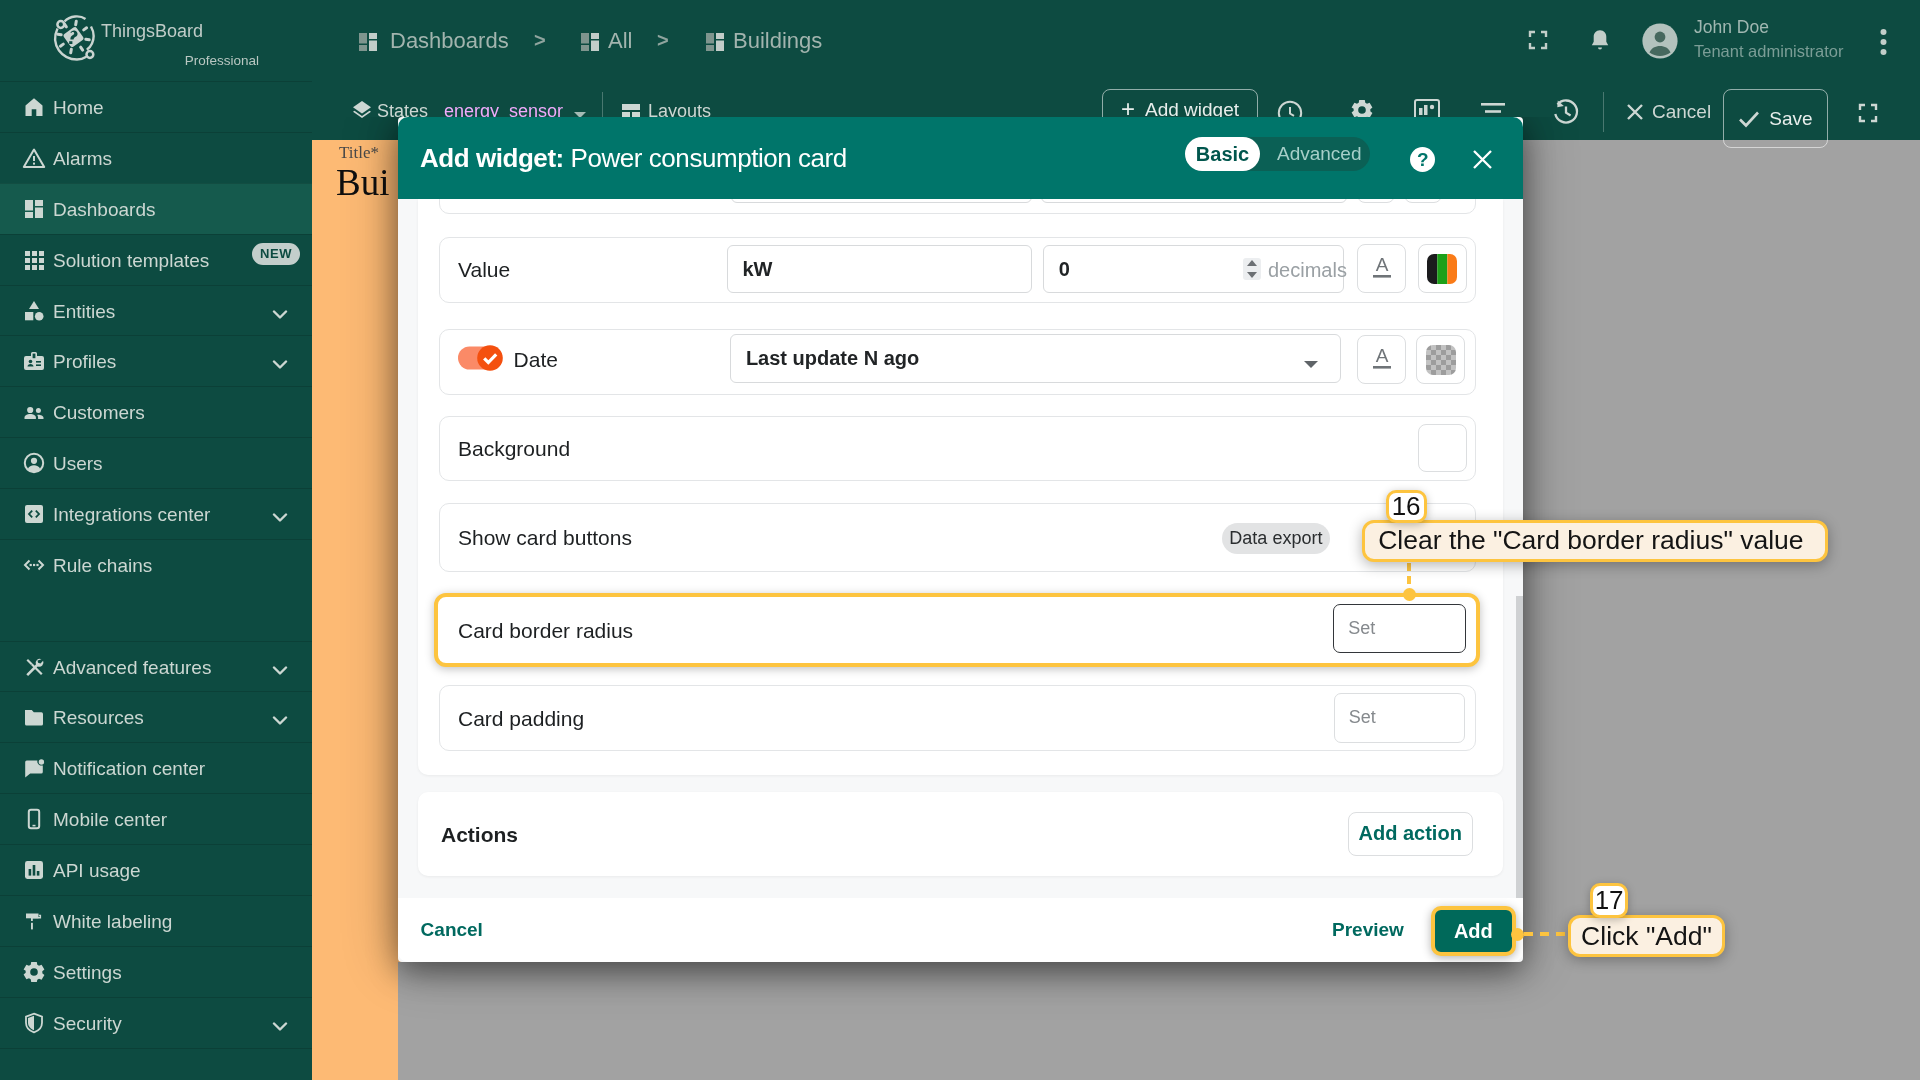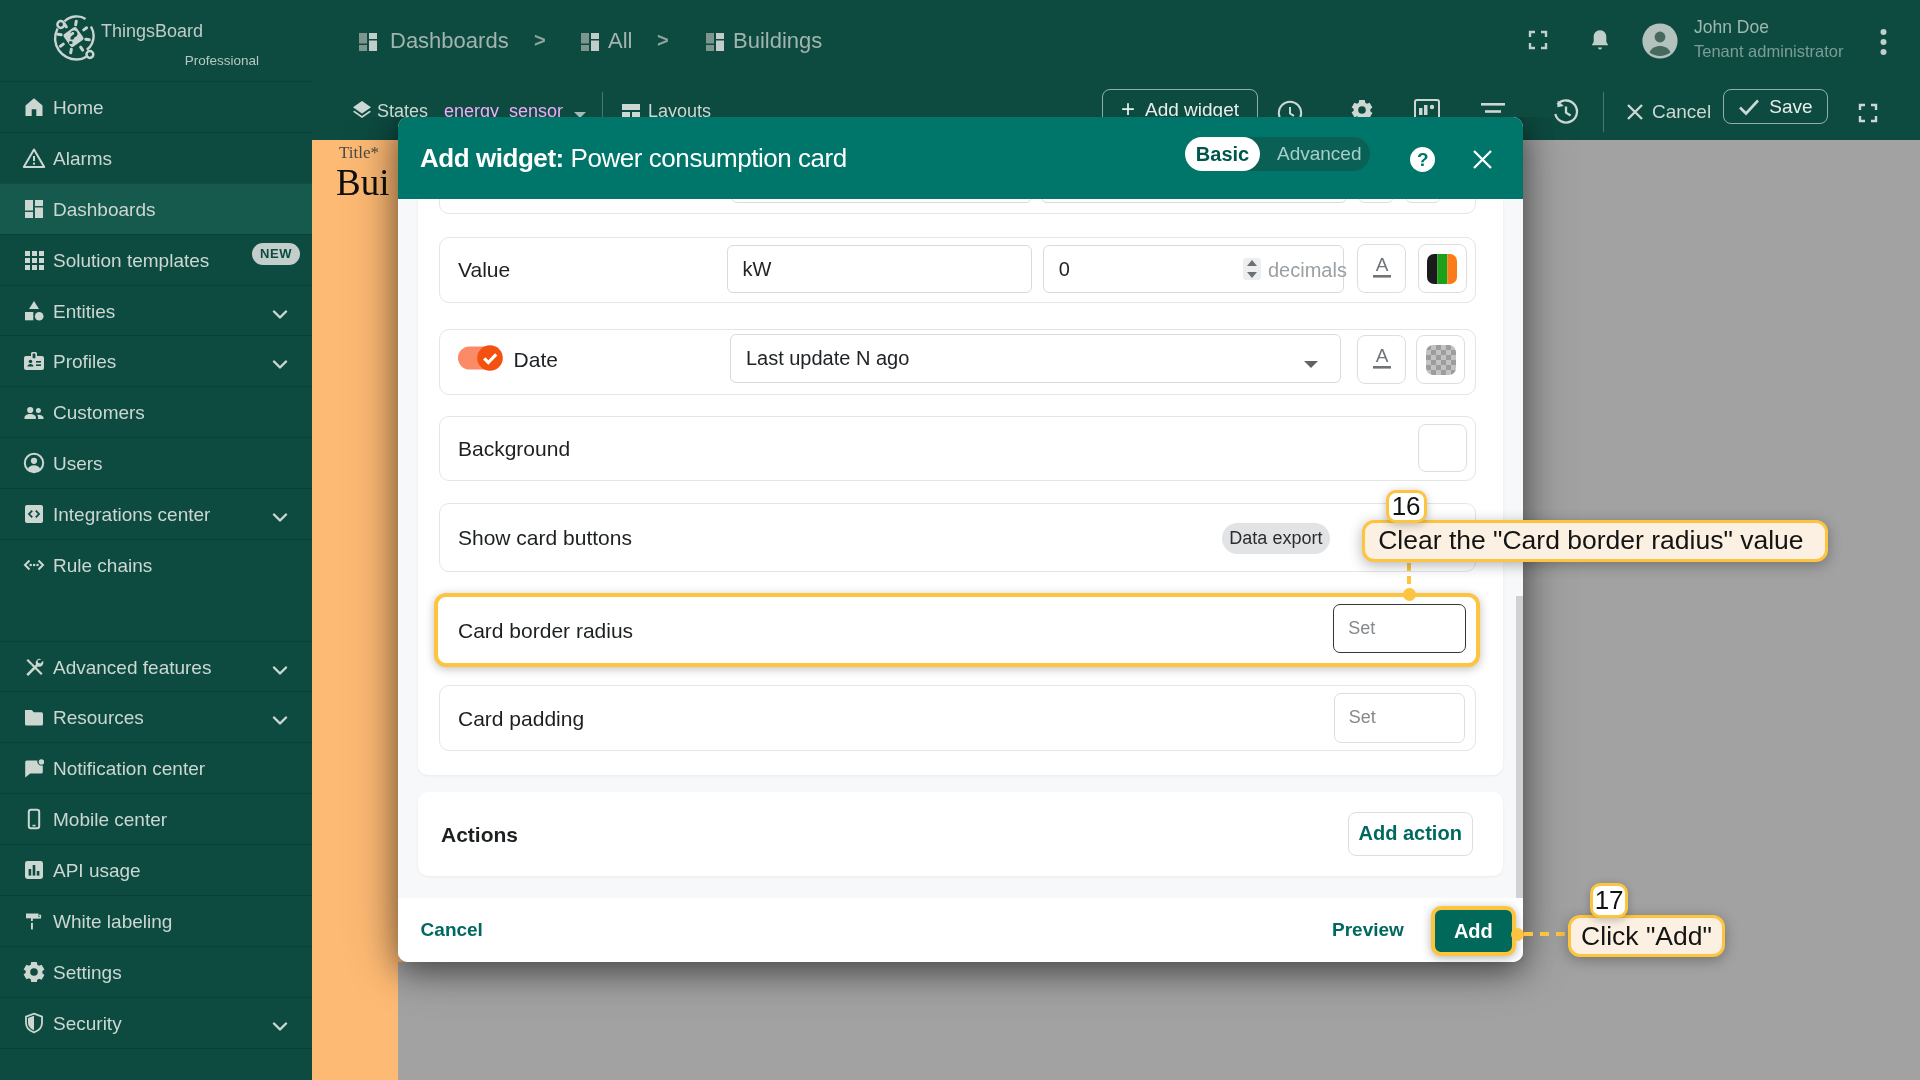--- a/index.html
+++ b/index.html
@@ -21,29 +21,29 @@
 #toolbar { left:312px; top:84px; width:1608px; height:56px; background:#0d4b41; z-index:3; color:#dce5e2; }
 .tdiv { position:absolute; top:8px; width:1px; height:40px; background:rgba(255,255,255,0.25); }
 .tbtn { position:absolute; border:1px solid rgba(255,255,255,0.55); border-radius:8px; color:#e8eeec; font-size:19px; display:flex; align-items:center; justify-content:center; }
 #dimleft { left:312px; top:140px; width:96px; height:940px; background:#fdba74; z-index:2; overflow:hidden;font-family:Liberation Serif, serif; }
 #dimleft .t1 { position:absolute; left:27px; top:3px; font-size:17px; color:#4a4a4a; }
 #dimleft .t2 { position:absolute; left:24px; top:21px; font-size:37px; font-weight:500; color:#0f0f0f; white-space:nowrap; }
 #dimright { left:1522.6px; top:140px; width:398px; height:940px; background:#a2a2a2; z-index:2; }
 #dimbottom { left:398px; top:962.4px; width:1124.6px; height:118px; background:#a2a2a2; z-index:2; }
 #shadowclip { left:312px; top:116.7px; width:1608px; height:963.3px; overflow:hidden; z-index:9; }
 #shadowclip .sh { position:absolute; left:86px; top:0; width:1124.6px; height:845.7px; border-radius:10px; box-shadow:0 10px 30px rgba(0,0,0,0.42), 0 0 55px rgba(0,0,0,0.3); }
-#modal { left:398px; top:116.7px; width:1124.6px; height:845.7px; border-radius:10px; background:#f7f8f9; z-index:10; }
+#modal { left:398px; top:116.7px; width:1124.6px; height:845.7px; border-radius:4px; background:#f7f8f9; z-index:10; }
 #mhead { position:absolute; left:0; top:0; width:100%; height:82.2px; background:#00756a; border-radius:10px 10px 0 0; }
 #mhead .title { position:absolute; left:22px; top:0; height:82px; line-height:82px; font-size:26px; letter-spacing:-0.45px; color:#fff; font-weight:400; }
 #mbody { position:absolute; left:0; top:82.2px; width:100%; height:699.1px; overflow:hidden; background:#f7f8f9; }
 #mfoot { position:absolute; left:0; top:781.3px; width:100%; height:64.4px; background:#fff; border-radius:0 0 10px 10px; }
 .seccard { position:absolute; background:#fff; }
 .rowcard { position:absolute; left:40.5px; width:1037px; background:#fff; border:1px solid #e3e5e7; border-radius:10px; }
 .rlabel { position:absolute; left:60px; font-size:21px; color:#1d2022; }
-.finput { position:absolute; border:1px solid #d8dadc; border-radius:6px; background:#fff; font-size:20px; color:#212426; }
+.finput { position:absolute; border:1px solid #d8dadc; border-radius:6px; background:#fff; font-size:20px; color:#212426;font-weight:bold; }
 .sqbtn { position:absolute; border:1px solid #dcdee0; border-radius:8px; background:#fff; }
 .teal-act { color:#00695f; font-weight:700; font-size:19px; }
 .ring { position:absolute; border:4px solid #fdc43f; border-radius:12px; box-shadow:0 2px 10px rgba(0,0,0,0.25); }
 .badge { position:absolute; background:#fff; border:3.5px solid #fdc43f; border-radius:10px; color:#111; font-size:26px; display:flex; align-items:center; justify-content:center; z-index:30; box-shadow:0 2px 8px rgba(0,0,0,0.25); }
 .tip { position:absolute; background:#fbf0e1; border:3.5px solid #fdc43f; border-radius:12px; color:#141414; font-size:26.5px; display:flex; align-items:center; z-index:29; box-shadow:0 3px 14px rgba(0,0,0,0.3); }
 </style>
 </head>
 <body>
 <div class="abs" id="dimleft">
   <div class="t1">Title*</div>
@@ -340,21 +340,21 @@
 <div class="abs" style="left:1240px;top:14px"><svg width="28" height="28" viewBox="0 0 28 28">
         <path d="M5.5 6.5 A11 11 0 1 1 3.3 16" fill="none" stroke="#cdd7d3" stroke-width="2.3"></path>
         <path d="M5.8 2.5 5.3 9.2 11.8 8" fill="#cdd7d3" stroke="none"></path>
         <path d="M14 8.5v6.2l4.6 2.7" fill="none" stroke="#cdd7d3" stroke-width="2.3"></path>
       </svg></div>
 <div class="tdiv" style="left:1291px"></div>
 <div class="abs" style="left:1313px;top:18px"><svg width="20" height="20" viewBox="0 0 20 20">
         <path d="M3 3 17 17 M17 3 3 17" stroke="#cdd7d3" stroke-width="2.4"></path>
       </svg></div>
 <div class="abs" style="left:1340px;top:17px;font-size:19px;color:#cdd7d3">Cancel</div>
-<div class="tbtn" style="left:1411px;top:5px;width:105px;height:35px">
+<div class="tbtn" style="left:1411px;top:5px;width:105px;height:59px">
       <svg width="22" height="18" viewBox="0 0 22 18">
         <path d="M2 9.5 8 15.5 20 2.5" fill="none" stroke="#cdd7d3" stroke-width="2.6"></path>
       </svg>
       <span style="margin-left:9px">Save</span>
     </div>
 <div class="abs" style="left:1546px;top:19px"><svg width="20" height="20" viewBox="0 0 20 20">
         <path d="M2 7 V2 h5 M13 2 h5 v5 M18 13 v5 h-5 M7 18 H2 v-5" fill="none" stroke="#cdd7d3" stroke-width="2.4"></path>
       </svg></div>
   </div>
 <div class="abs" id="shadowclip">

